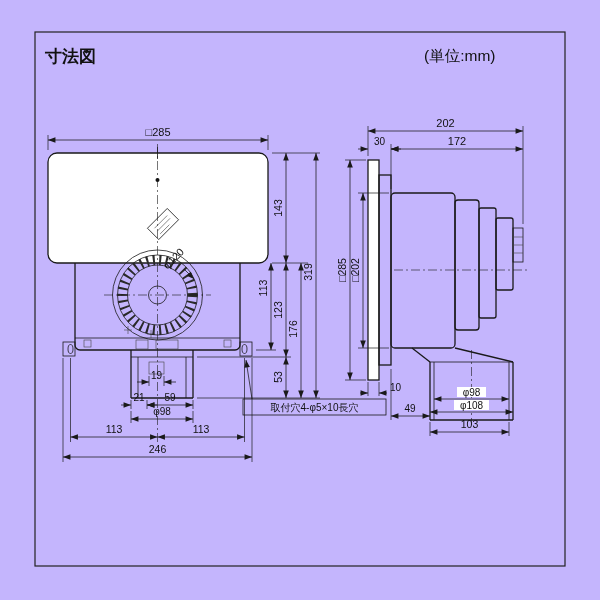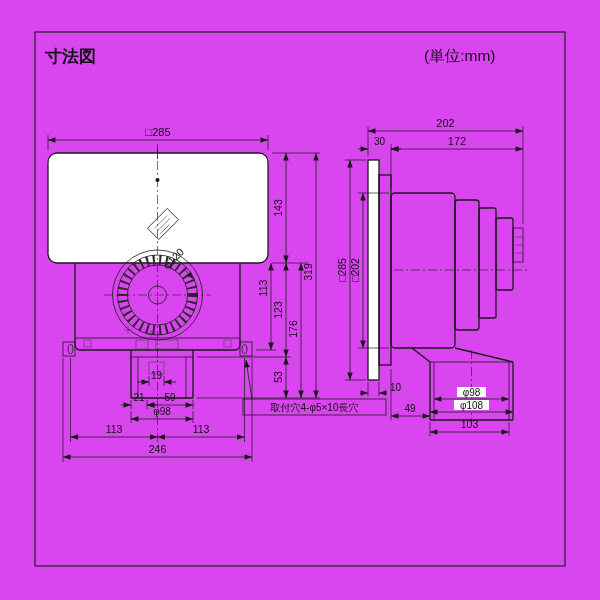--- a/index.html
+++ b/index.html
@@ -1,17 +1,17 @@
 <!DOCTYPE html>
 <html><head>
 <meta charset="utf-8">
 <style>
   html,body { margin:0; padding:0; background:#fff; }
   #page {
-    position:relative; width:600px; height:600px; background:#d946ef;
+    position:relative; width:600px; height:600px; background:#c4b5fd;
     font-family:"Liberation Sans","DejaVu Sans",sans-serif;
   }
   svg text { font-family:"Liberation Sans","DejaVu Sans",sans-serif; fill:#111; }
   .ol   { stroke:#1a1a1a; stroke-width:1.3; fill:none; }
   .olf  { stroke:#1a1a1a; stroke-width:1.3; fill:#ffffff; }
   .thin { stroke:#1a1a1a; stroke-width:0.8; fill:none; }
   .hair { stroke:#444444; stroke-width:0.6; fill:none; }
   .dim  { stroke:#1a1a1a; stroke-width:0.75; fill:none; }
   .ext  { stroke:#1a1a1a; stroke-width:0.7; fill:none; }
   .cl   { stroke:#1a1a1a; stroke-width:0.6; fill:none; stroke-dasharray:9 3 2 3; }

